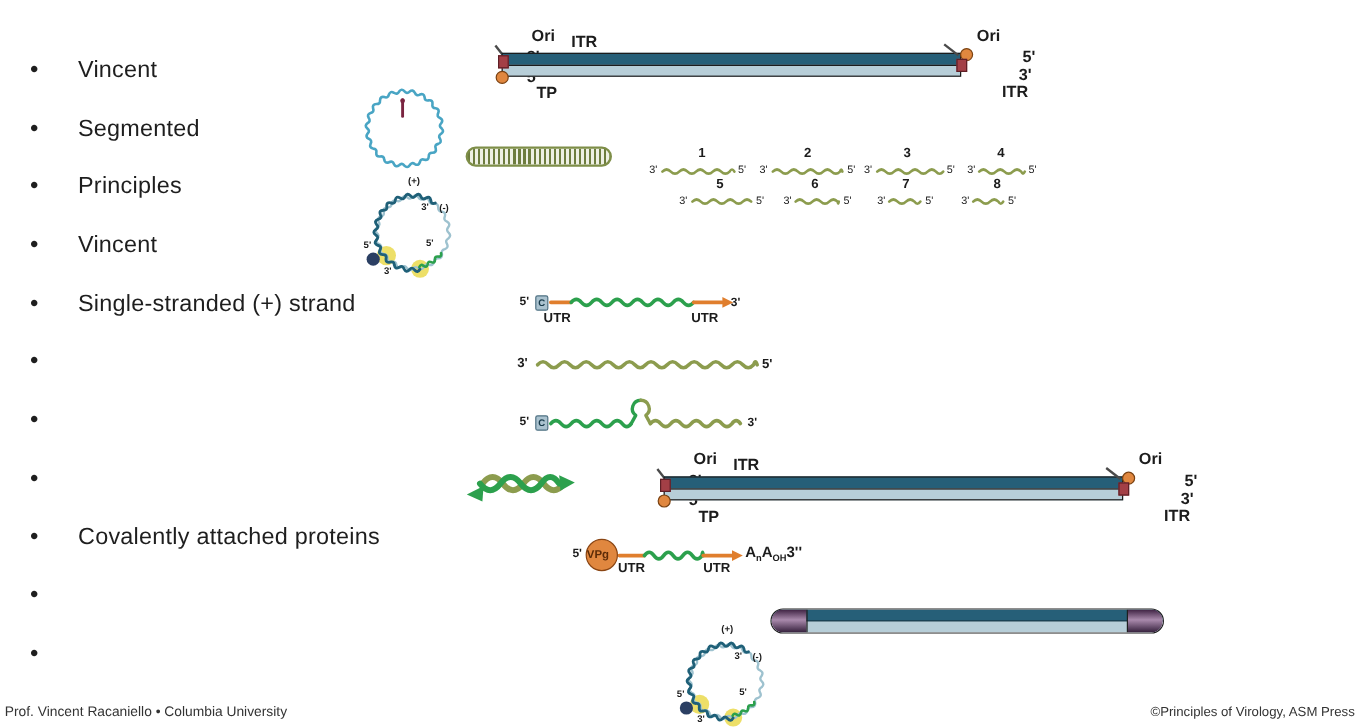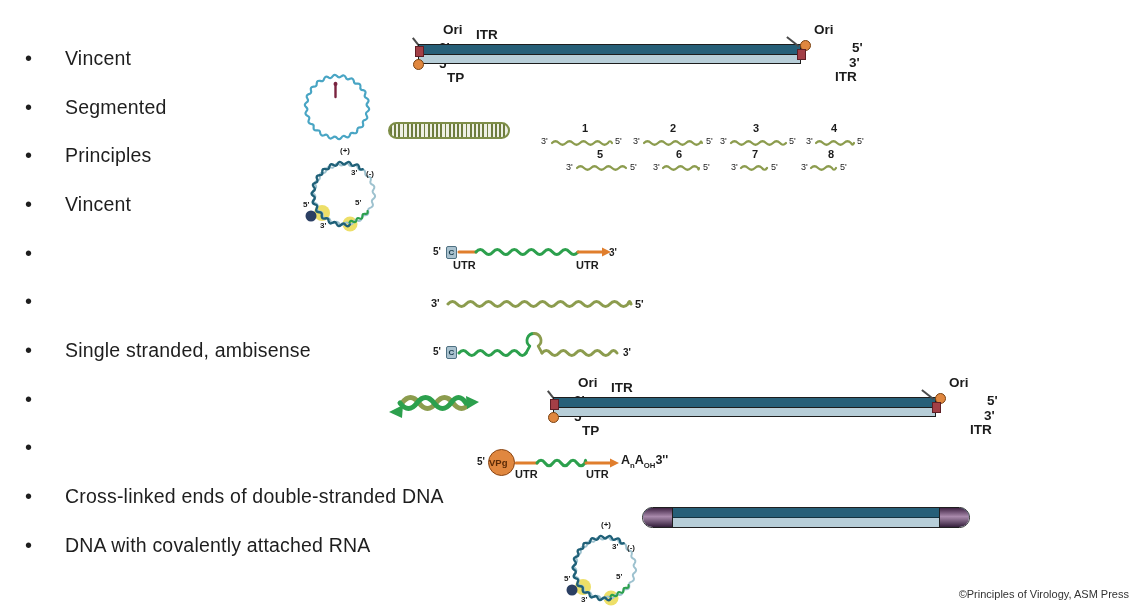--- a/index.html
+++ b/index.html
@@ -77,41 +77,40 @@
     <li>
         <span class="dot">•</span>
         <span>Principles</span>
       </li>
     <li>
         <span class="dot">•</span>
         <span>Vincent</span>
       </li>
     <li>
         <span class="dot">•</span>
-      </li>
-    <li>
-        <span class="dot">•</span>
-      </li>
-    <li>
-        <span class="dot">•</span>
-        <span>Single stranded, ambisense</span>
-      </li>
-    <li>
-        <span class="dot">•</span>
-      </li>
-    <li>
-        <span class="dot">•</span>
-      </li>
-    <li>
-        <span class="dot">•</span>
-        <span>Cross-linked ends of double-stranded DNA</span>
-      </li>
-    <li>
-        <span class="dot">•</span>
-        <span>DNA with covalently attached RNA</span>
+        <span>Single-stranded (+) strand</span>
+      </li>
+    <li>
+        <span class="dot">•</span>
+      </li>
+    <li>
+        <span class="dot">•</span>
+      </li>
+    <li>
+        <span class="dot">•</span>
+      </li>
+    <li>
+        <span class="dot">•</span>
+        <span>Covalently attached proteins</span>
+      </li>
+    <li>
+        <span class="dot">•</span>
+      </li>
+    <li>
+        <span class="dot">•</span>
       </li>
   </ul>
 
   <svg class="art" width="1133" height="607" viewBox="0 0 1133 607">
 
     <path class="st-circblue nf" stroke-width="2.2" d="M368.0,107.0 Q370.5,109.4 367.7,111.4 Q364.8,113.0 366.7,115.7 Q368.5,118.7 365.2,119.9 Q361.9,120.6 363.1,123.8 Q363.9,127.1 360.4,127.3 Q357.1,127.1 357.3,130.4 Q357.1,133.9 353.8,133.1 Q350.6,131.9 349.9,135.2 Q348.7,138.5 345.7,136.7 Q343.0,134.8 341.4,137.7 Q339.4,140.5 337.0,138.0 Q335.0,135.3 332.6,137.7 Q329.9,139.8 328.3,136.7 Q327.1,133.6 324.1,135.2 Q320.9,136.5 320.2,133.1 Q320.0,129.7 316.7,130.4 Q313.2,130.8 313.6,127.3 Q314.3,124.0 310.9,123.8 Q307.5,123.1 308.8,119.9 Q310.4,116.9 307.3,115.7 Q304.2,114.1 306.3,111.4 Q308.7,109.0 306.0,107.0 Q303.5,104.6 306.3,102.6 Q309.2,101.0 307.3,98.3 Q305.5,95.3 308.8,94.1 Q312.1,93.4 310.9,90.2 Q310.1,86.9 313.6,86.7 Q316.9,86.9 316.7,83.6 Q316.9,80.1 320.2,80.9 Q323.4,82.1 324.1,78.8 Q325.3,75.5 328.3,77.3 Q331.0,79.2 332.6,76.3 Q334.6,73.5 337.0,76.0 Q339.0,78.7 341.4,76.3 Q344.1,74.2 345.7,77.3 Q346.9,80.4 349.9,78.8 Q353.1,77.5 353.8,80.9 Q354.0,84.3 357.3,83.6 Q360.8,83.2 360.4,86.7 Q359.7,90.0 363.1,90.2 Q366.5,90.9 365.2,94.1 Q363.6,97.1 366.7,98.3 Q369.8,99.9 367.7,102.6 Q365.3,105.0 368.0,107.0"></path>
     <path class="st-pin nf" stroke-width="2.4" d="M335.5,83 L335.5,97"></path>
     <circle class="f-pin" cx="335.5" cy="84" r="2"></circle>
 
     <g id="gapped1">
@@ -262,14 +261,15 @@
     <div class="xcap-end right"></div>
   </div>
 
   <span class="dl s8" style="left:601px;top:521px">(+)</span>
   <span class="dl s8" style="left:612px;top:543px">3'</span>
   <span class="dl s8" style="left:627px;top:544px">(-)</span>
   <span class="dl s8" style="left:564px;top:575px">5'</span>
   <span class="dl s8" style="left:581px;top:596px">3'</span>
   <span class="dl s8" style="left:616px;top:573px">5'</span>
 
+  <div class="footer-left">Prof. Vincent Racaniello • Columbia University</div>
   <div class="footer-right">©Principles of Virology, ASM Press</div>
 </div>
 
 </body></html>

